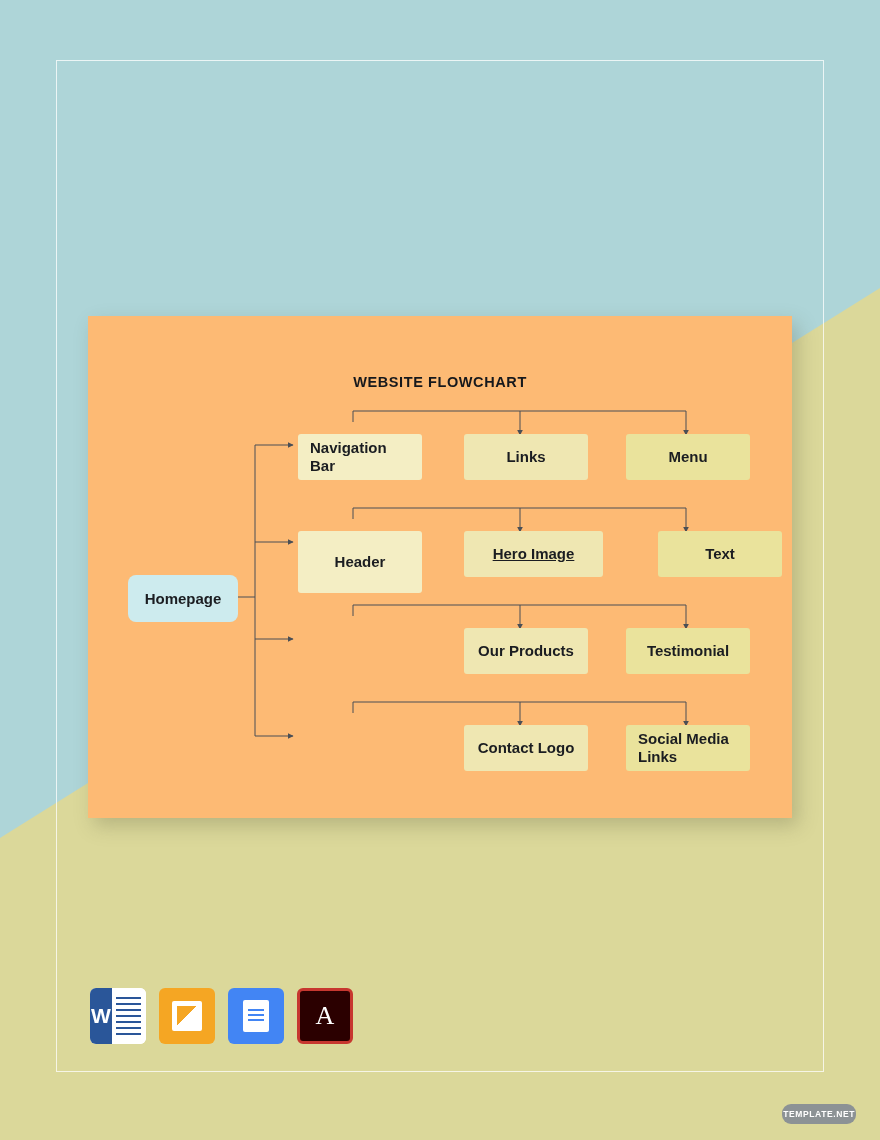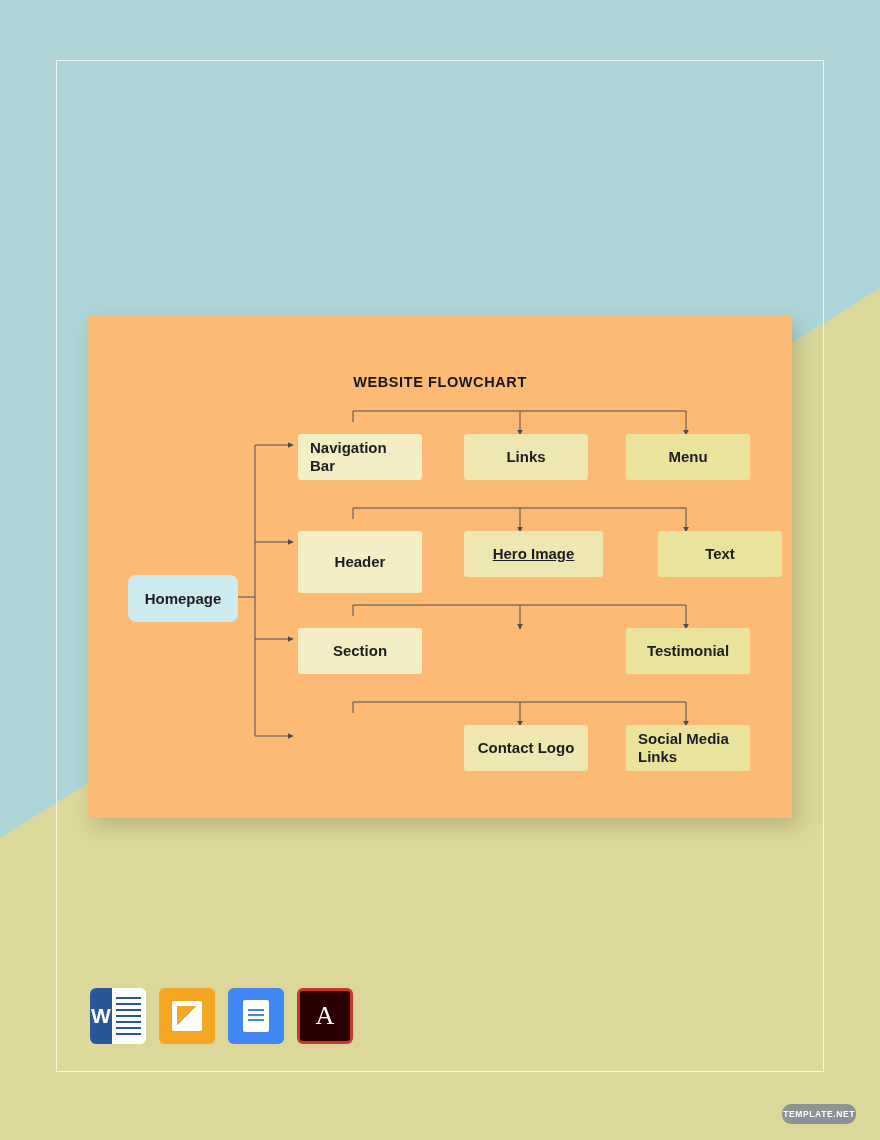--- a/index.html
+++ b/index.html
@@ -276,21 +276,21 @@
       <div class="node root" style="left:40px; top:259px; width:110px; height:47px;border-radius:8px;">Homepage</div>
 
       <div class="node light" style="left:210px; top:118px; width:124px; height:46px;">Navigation Bar</div>
       <div class="node mid" style="left:376px; top:118px; width:124px; height:46px;">Links</div>
       <div class="node deep" style="left:538px; top:118px; width:124px; height:46px;">Menu</div>
 
       <div class="node light" style="left:210px; top:215px; width:124px; height:62px;">Header</div>
       <div class="node mid" style="left:376px; top:215px; width:139px; height:46px;text-decoration:underline;">Hero Image</div>
       <div class="node deep" style="left:558px; top:215px; width:124px; height:46px;margin-left:12px;">Text</div>
 
-      <div class="node light" style="left:210px; top:312px; width:124px; height:46px;">Section</div>
+      <div class="node mid" style="left:376px; top:312px; width:124px; height:46px;">Our Products</div>
       <div class="node deep" style="left:538px; top:312px; width:124px; height:46px;">Testimonial</div>
 
       <div class="node mid" style="left:376px; top:409px; width:124px; height:46px;">Contact Logo</div>
       <div class="node deep" style="left:538px; top:409px; width:124px; height:46px;">Social Media Links</div>
     </div>
   </div>
 
   <div class="icons-row">
     <div class="file-icon ic-word">
       <div class="left">W</div>

